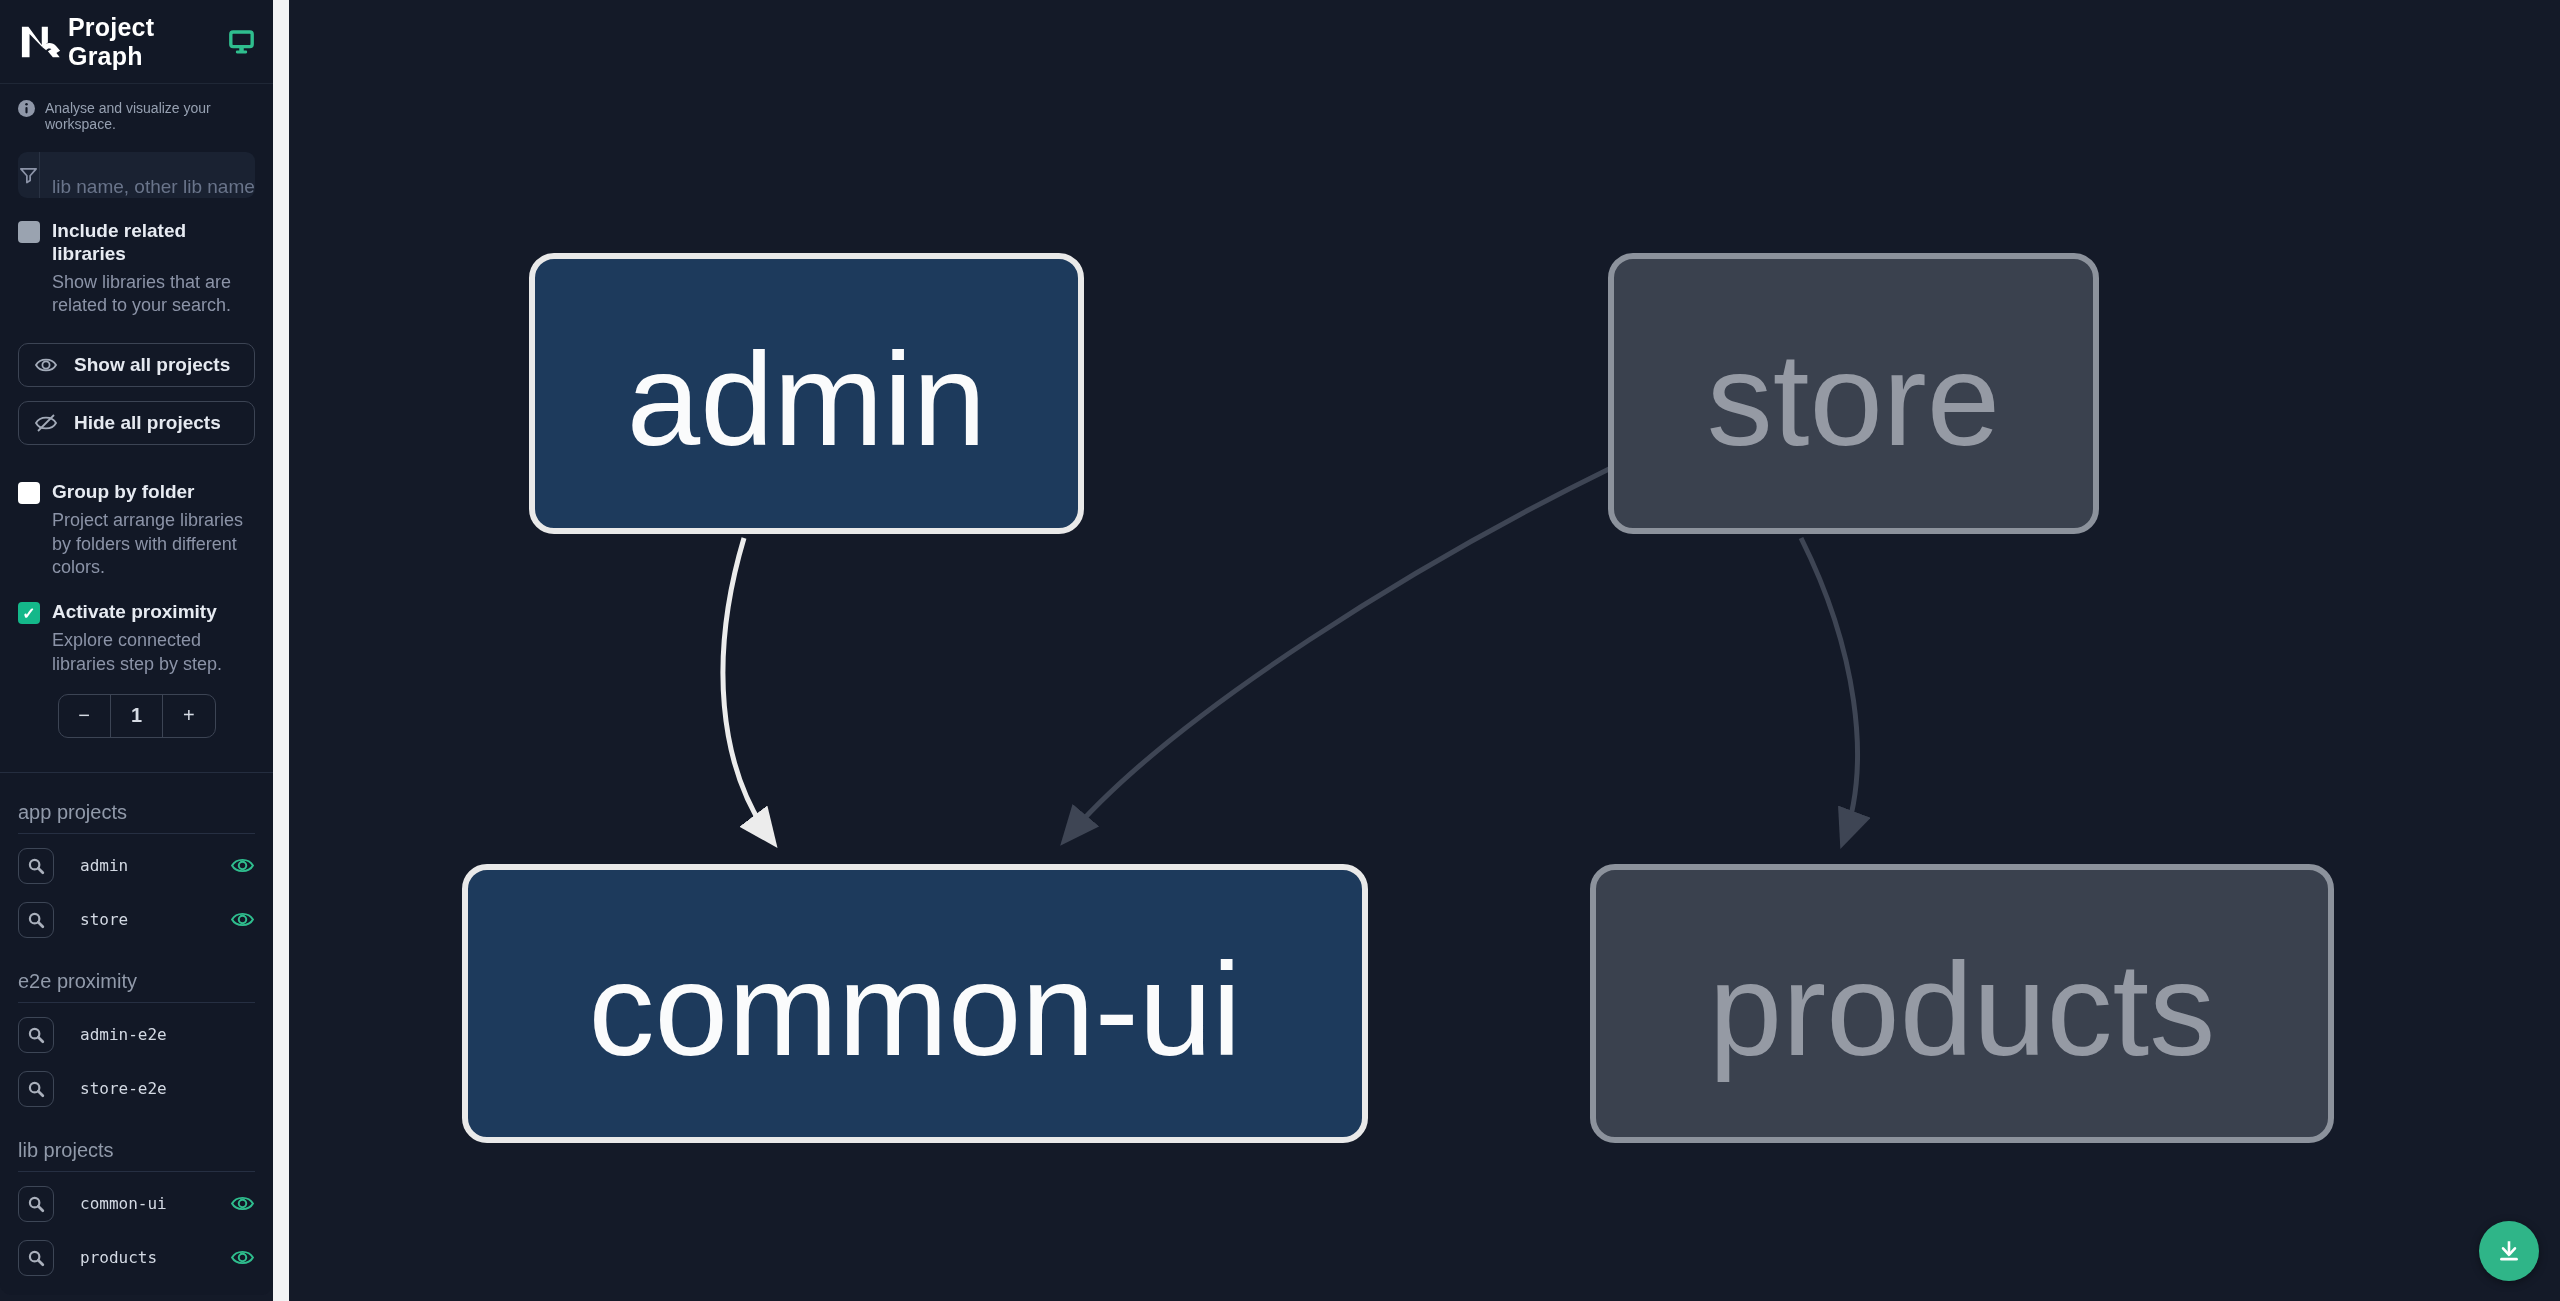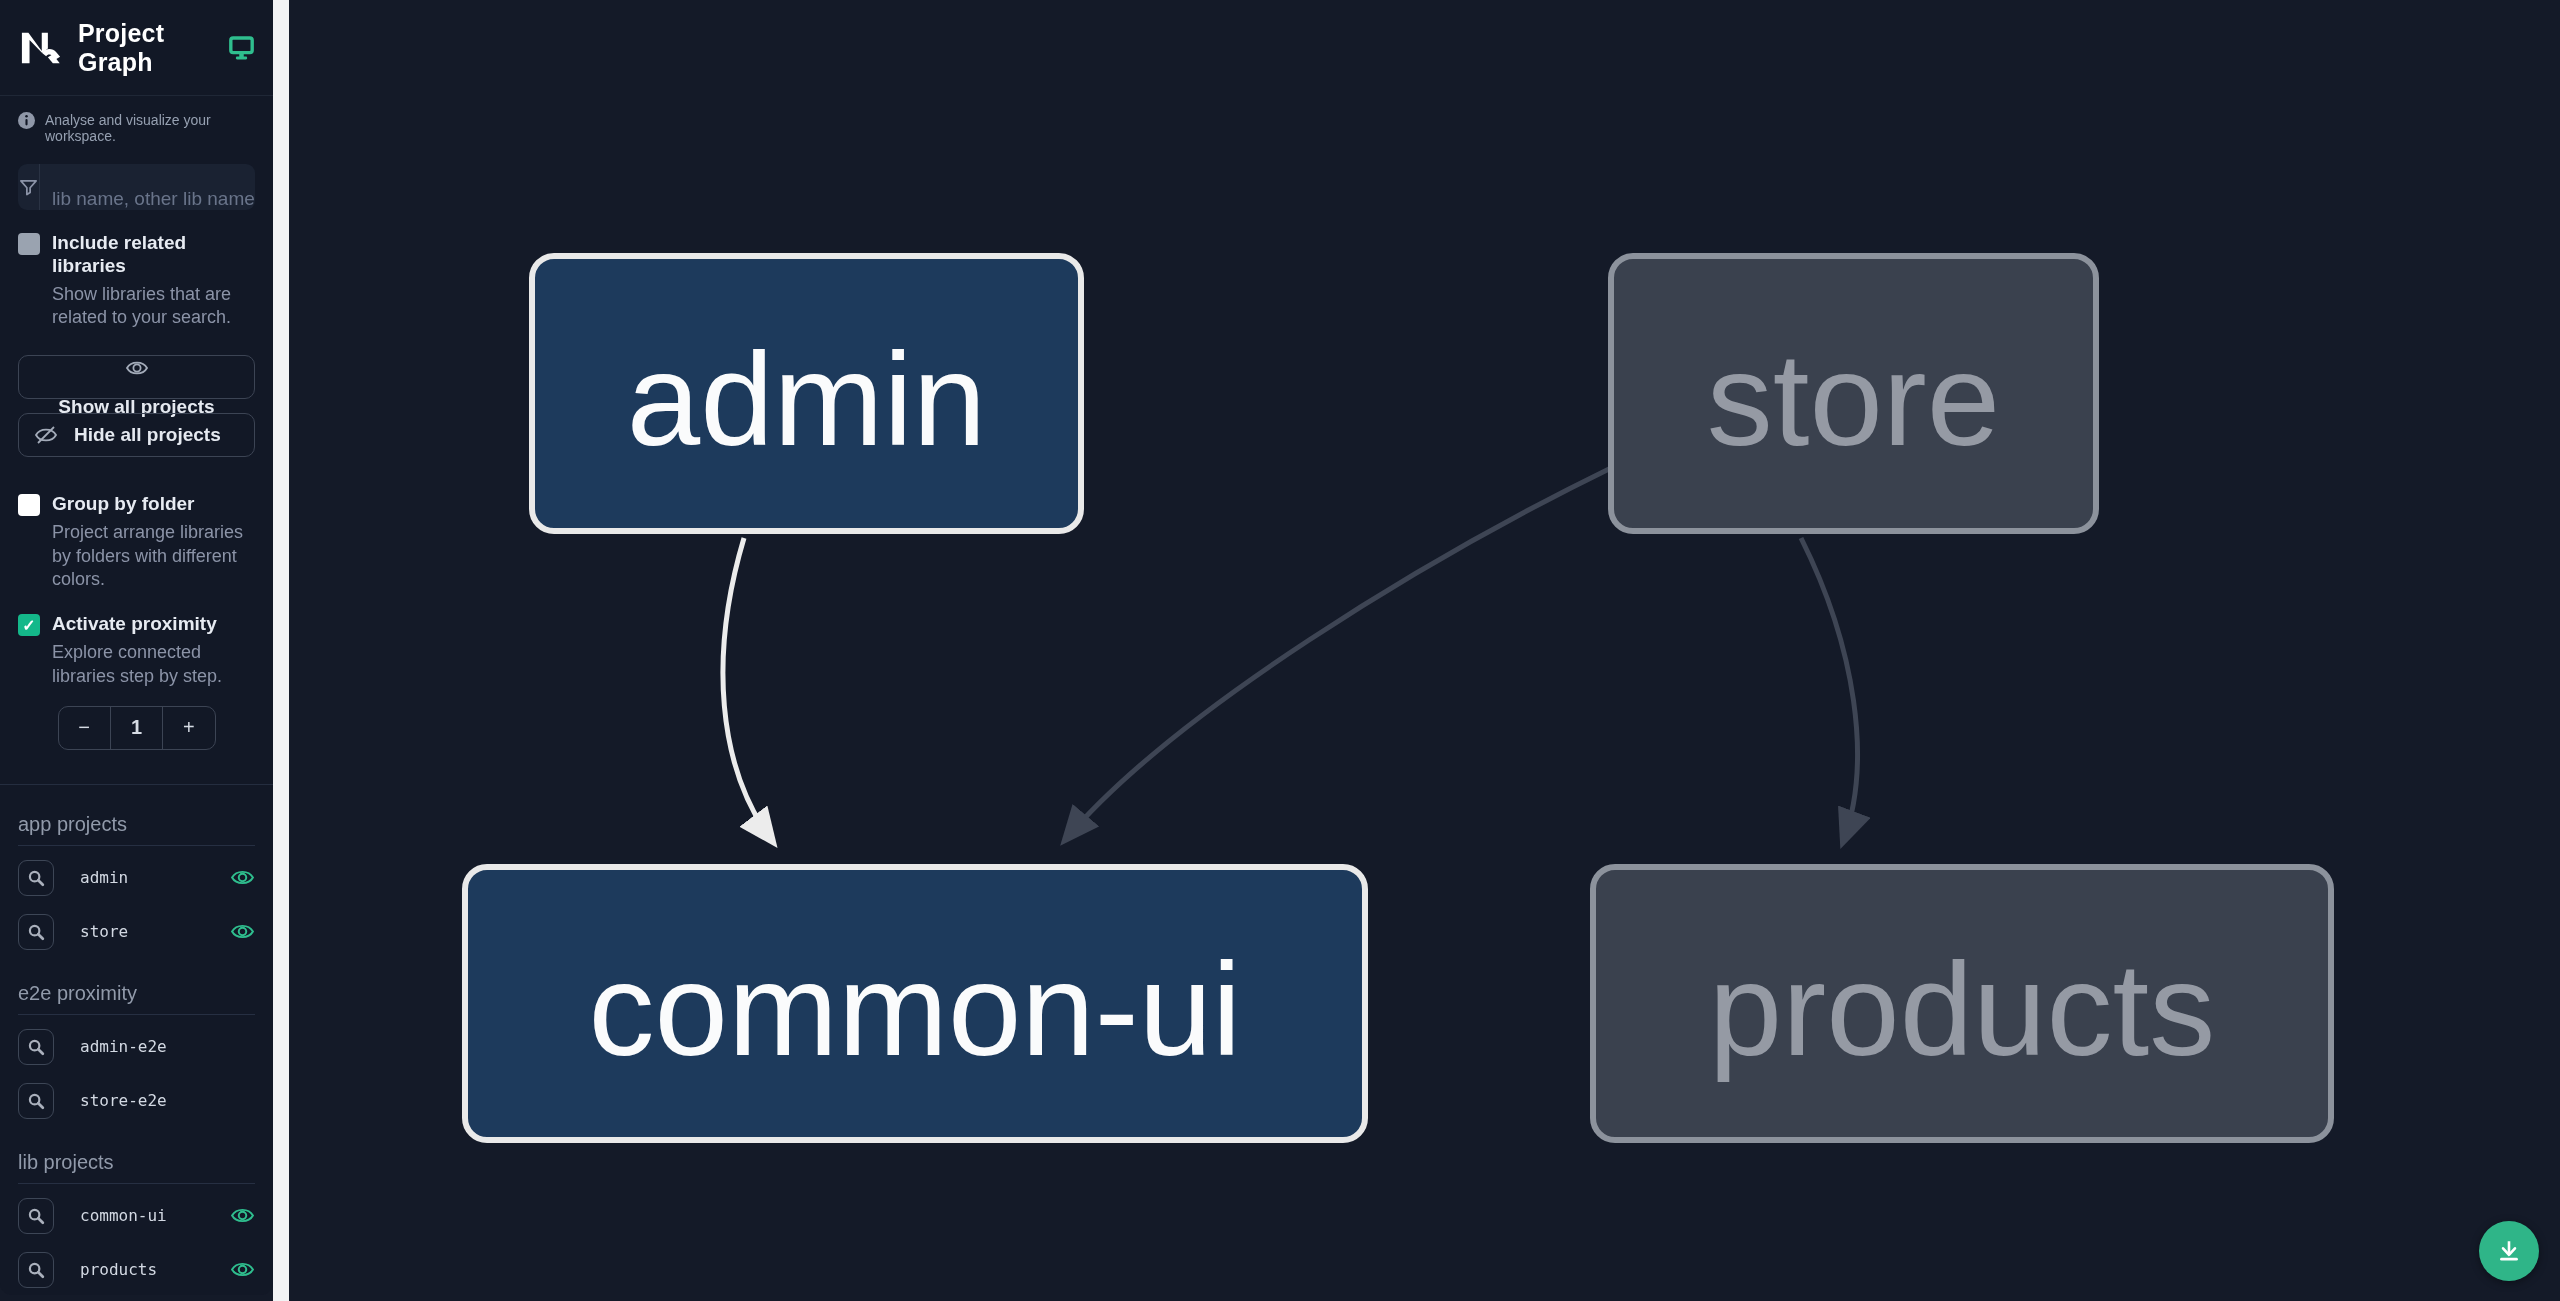--- a/index.html
+++ b/index.html
@@ -14,21 +14,21 @@
   .sidebar {
     position:absolute; left:0; top:0; width:273px; height:1295px;
     background:#121826; border-radius:0 0 12px 12px;
     display:flex; flex-direction:column; color:#e5e9f0;
   }
   .divider-strip {
     position:absolute; left:273px; top:0; width:16px; height:1301px;
     background:#f2f3f4;
   }
   .sb-header {
-    height:96px; display:flex; align-items:center; gap:14px;
+    height:84px; display:flex; align-items:center; gap:4px;
     padding:0 18px; border-bottom:1px solid #1f2736; flex:0 0 auto;
   }
   .sb-title { font-size:25px; font-weight:700; color:#ffffff; letter-spacing:.2px; }
   .info-row { display:flex; align-items:flex-start; gap:10px; margin:16px 18px 0; color:#96a0b1; font-size:14px; }
   .filter-box {
     margin:20px 18px 0; height:46px; background:#1a2232; border-radius:9px;
     display:flex; align-items:flex-end; overflow:hidden; flex:0 0 auto;
   }
   .filter-icon-cell { width:44px; display:flex; align-items:center; justify-content:center; border-right:1px solid #2a3344; align-self:stretch; }
   .filter-box input {
@@ -43,21 +43,21 @@
   .cb-white { background:#ffffff; }
   .cb-green { background:#14b88a; color:#fff; font-size:16px; font-weight:700; }
   .cb-label { font-size:19px; font-weight:700; color:#e7ebf2; line-height:1.2; }
   .cb-desc  { font-size:18px; color:#8b93a7; line-height:1.3; margin-top:5px; max-width:205px; }
   .sb-btn {
     margin:0 18px; height:44px; border:1px solid #3c4454; border-radius:10px;
     background:transparent; display:flex; align-items:center; gap:16px; padding:0 15px;
     color:#e5e9f0; font-size:19px; font-weight:700; cursor:pointer; flex:0 0 auto;
     font-family:"Liberation Sans",sans-serif;
   }
-  .btn1 { margin-top:26px;flex-direction:column; } .btn2 { margin-top:14px; }
+  .btn1 { margin-top:26px; } .btn2 { margin-top:14px; }
   .stepper {
     margin:18px auto 0; width:158px; height:44px; display:flex;
     border:1px solid #3c4454; border-radius:10px; overflow:hidden; flex:0 0 auto;
   }
   .stepper > * { flex:1; display:flex; align-items:center; justify-content:center;
                  font-size:20px; color:#d6dbe4; background:transparent; border:none;
                  font-family:"Liberation Sans",sans-serif; }
   .stepper .mid { border-left:1px solid #3c4454; border-right:1px solid #3c4454; font-weight:700; }
   .sb-hr { border:none; border-top:1px solid #242d3f; margin-top:34px; }
   .section { padding:0 18px; }

